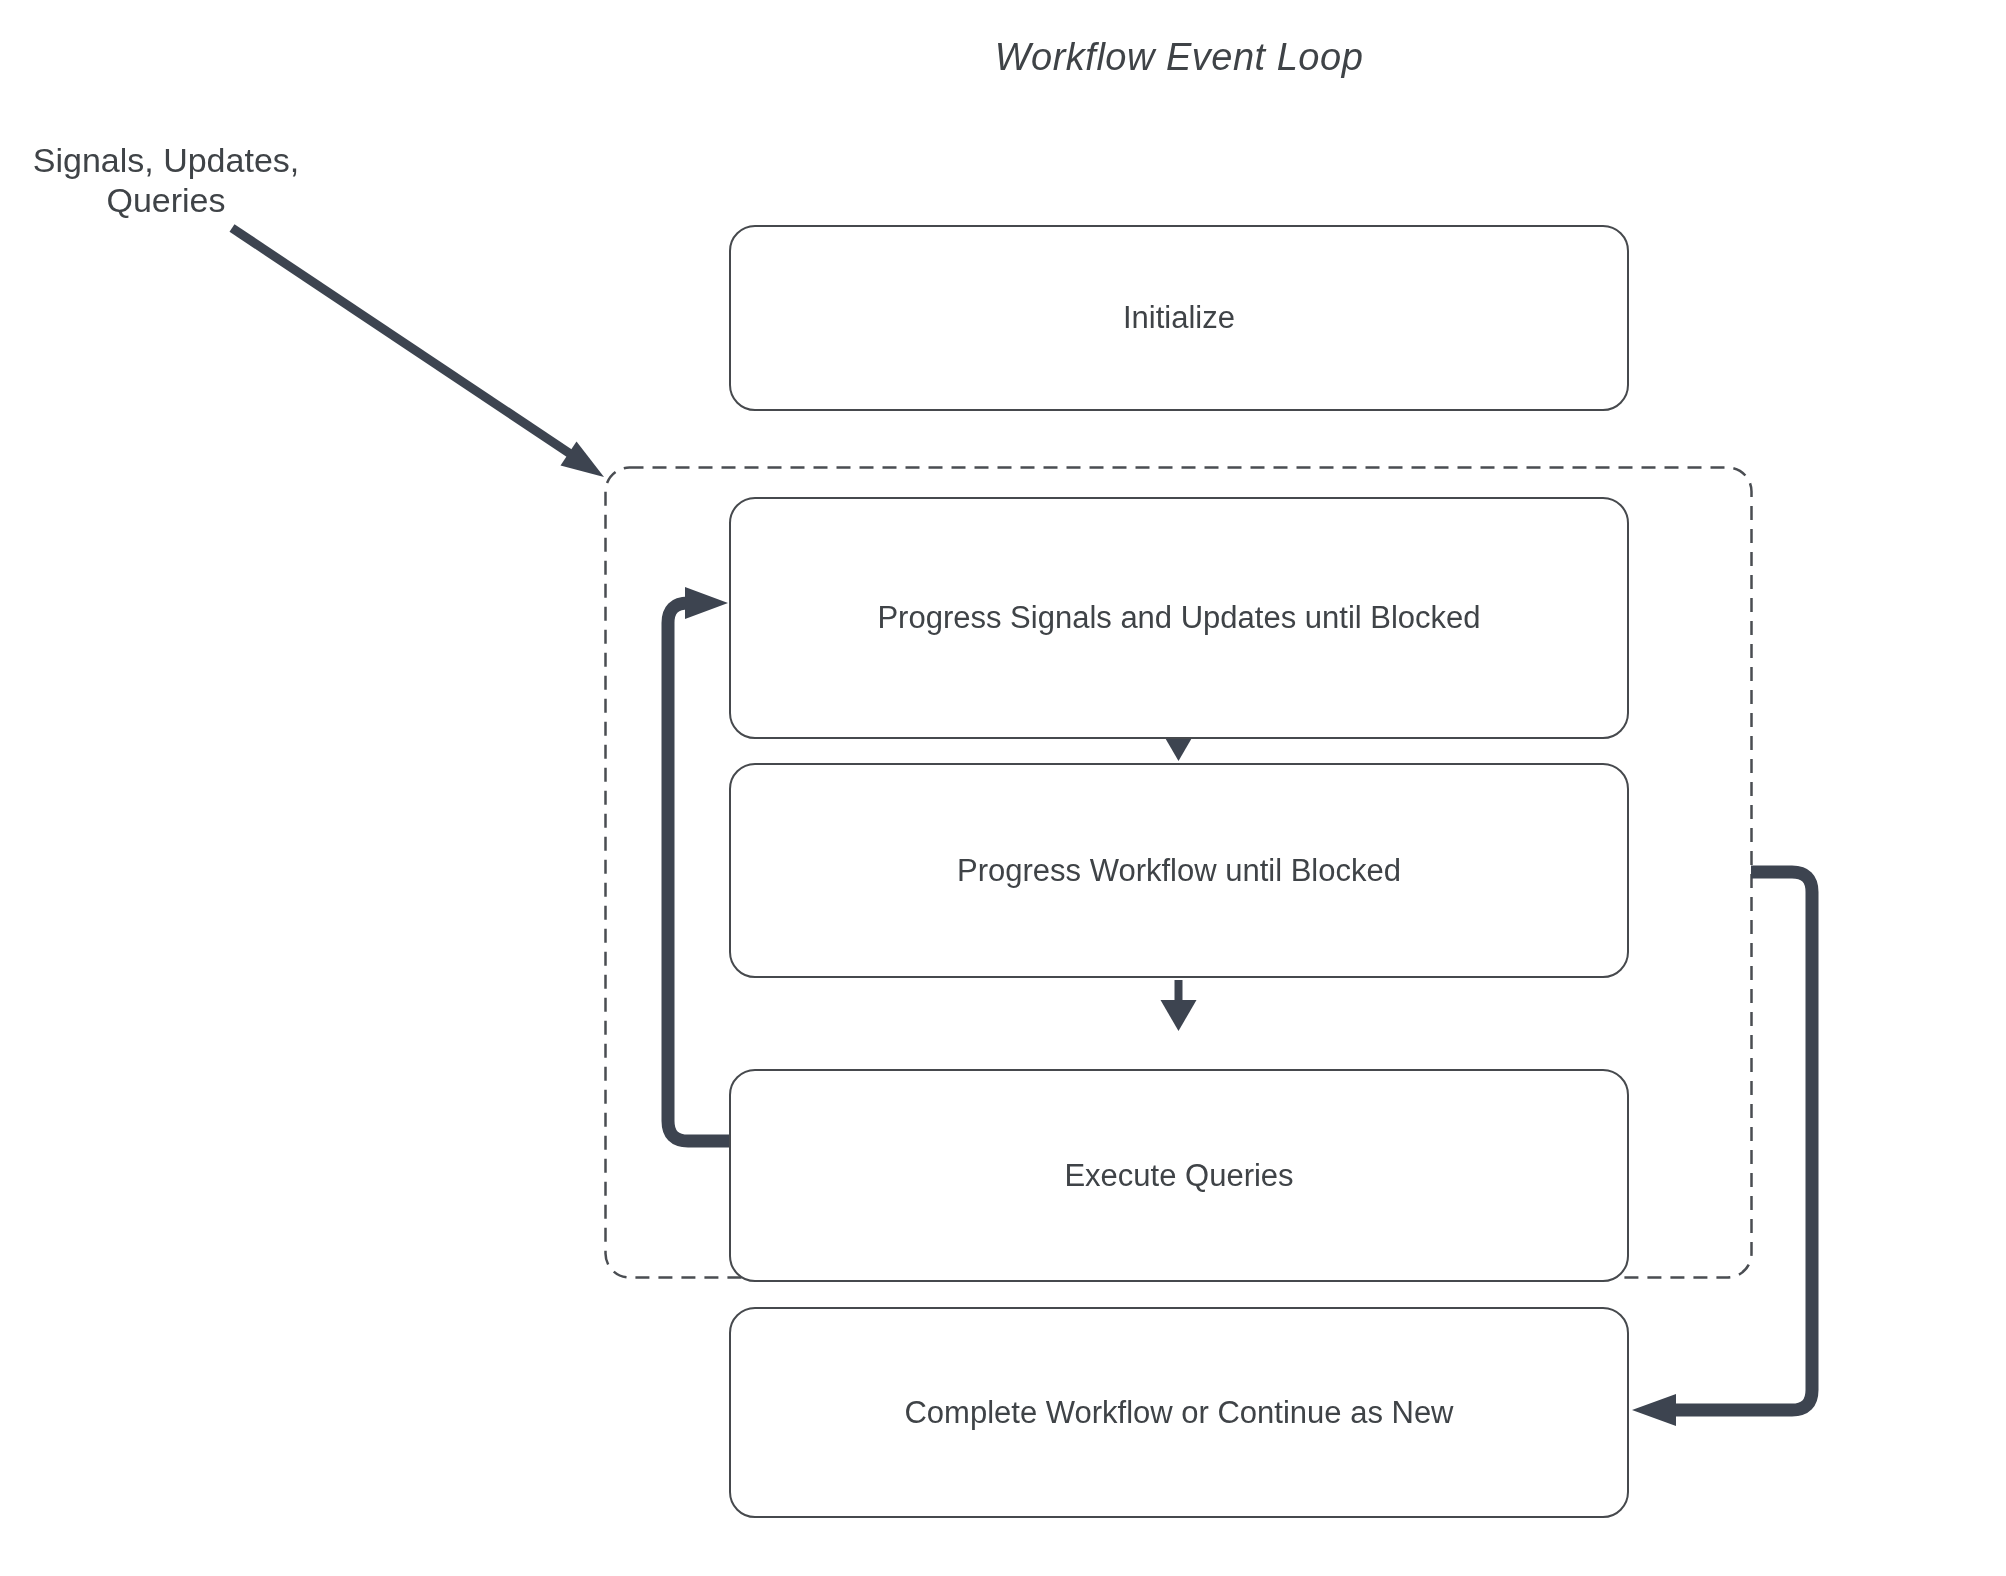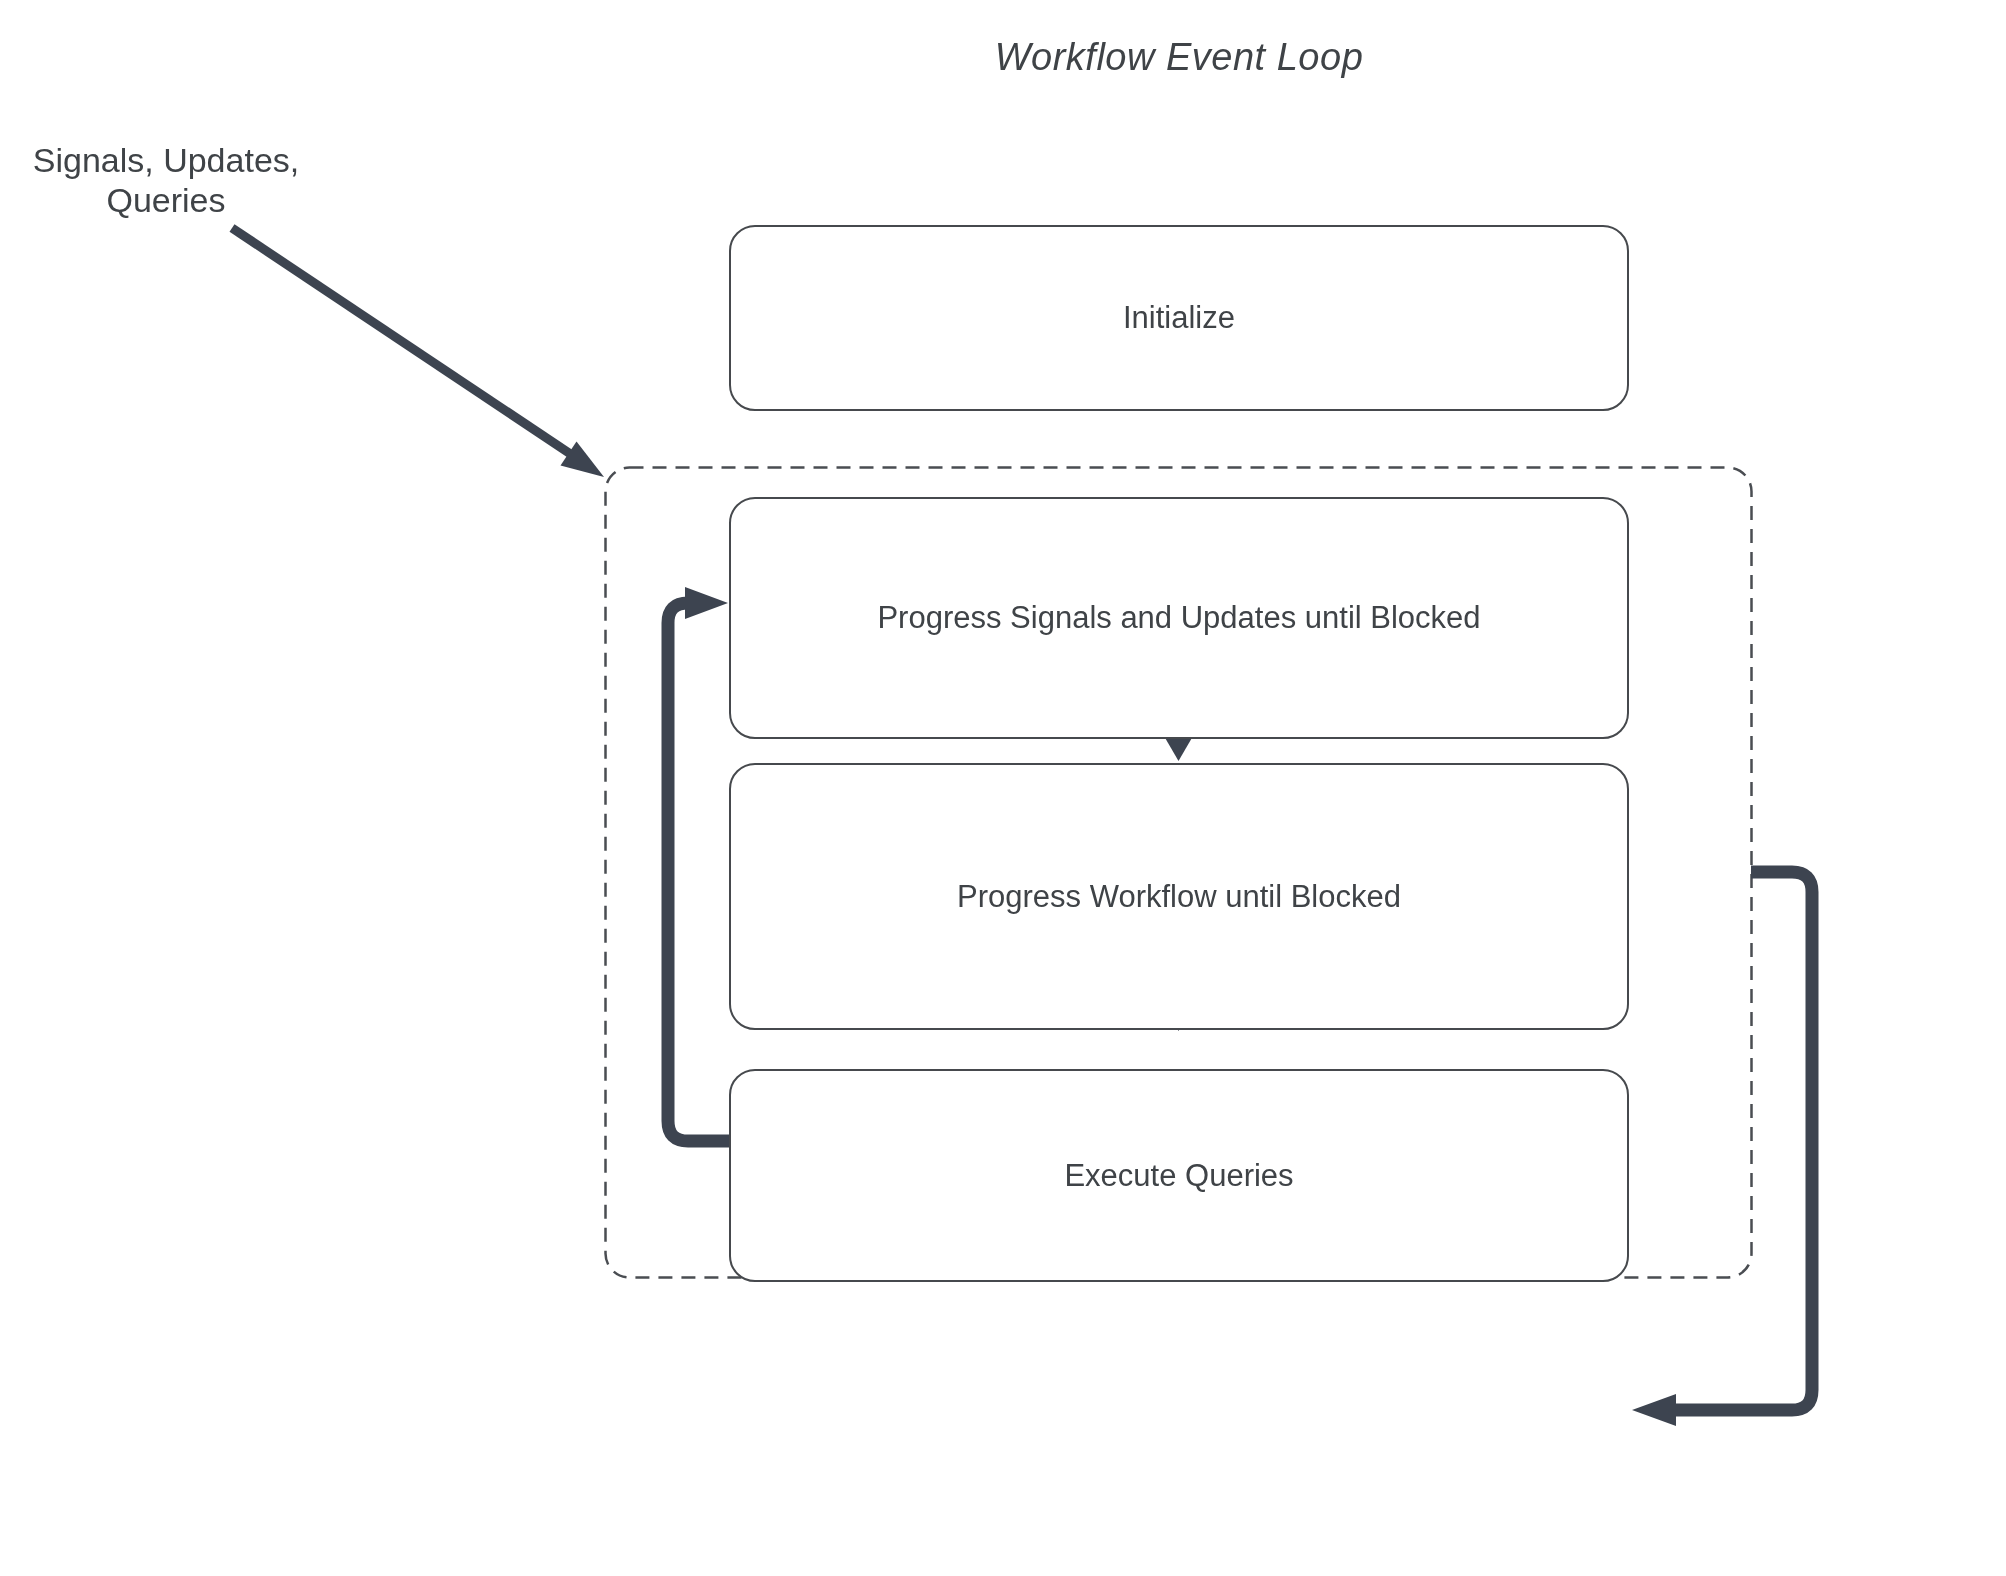--- a/index.html
+++ b/index.html
@@ -54,21 +54,21 @@
     background: var(--c-background, #ffffff);
     display: flex;
     align-items: center;
     justify-content: center;
     text-align: center;
     font-size: 31px;
     color: var(--c-text, #3f4347);
   }
   .node-initialize        { top: 225px;  height: 186px; }
   .node-progress-signals  { top: 497px;  height: 242px; }
-  .node-progress-workflow { top: 763px;  height: 267px; }
+  .node-progress-workflow { top: 763px;  height: 215px; }
   .node-execute-queries   { top: 1033px; height: 213px; margin-top: 36px; }
   .node-complete          { top: 1307px; height: 211px; }
 </style>
 </head>
 <body>
 
 <div class="canvas">
 
   <svg class="wires" viewBox="0 0 2006 1576">
 
@@ -116,14 +116,17 @@
   </div>
 
   <div class="node node-progress-workflow">
     <span>Progress Workflow until Blocked</span>
   </div>
 
   <div class="node node-execute-queries">
     <span>Execute Queries</span>
   </div>
 
+  <div class="node node-complete">
+    <span>Complete Workflow or Continue as New</span>
+  </div>
 
 </div>
 
 </body></html>

